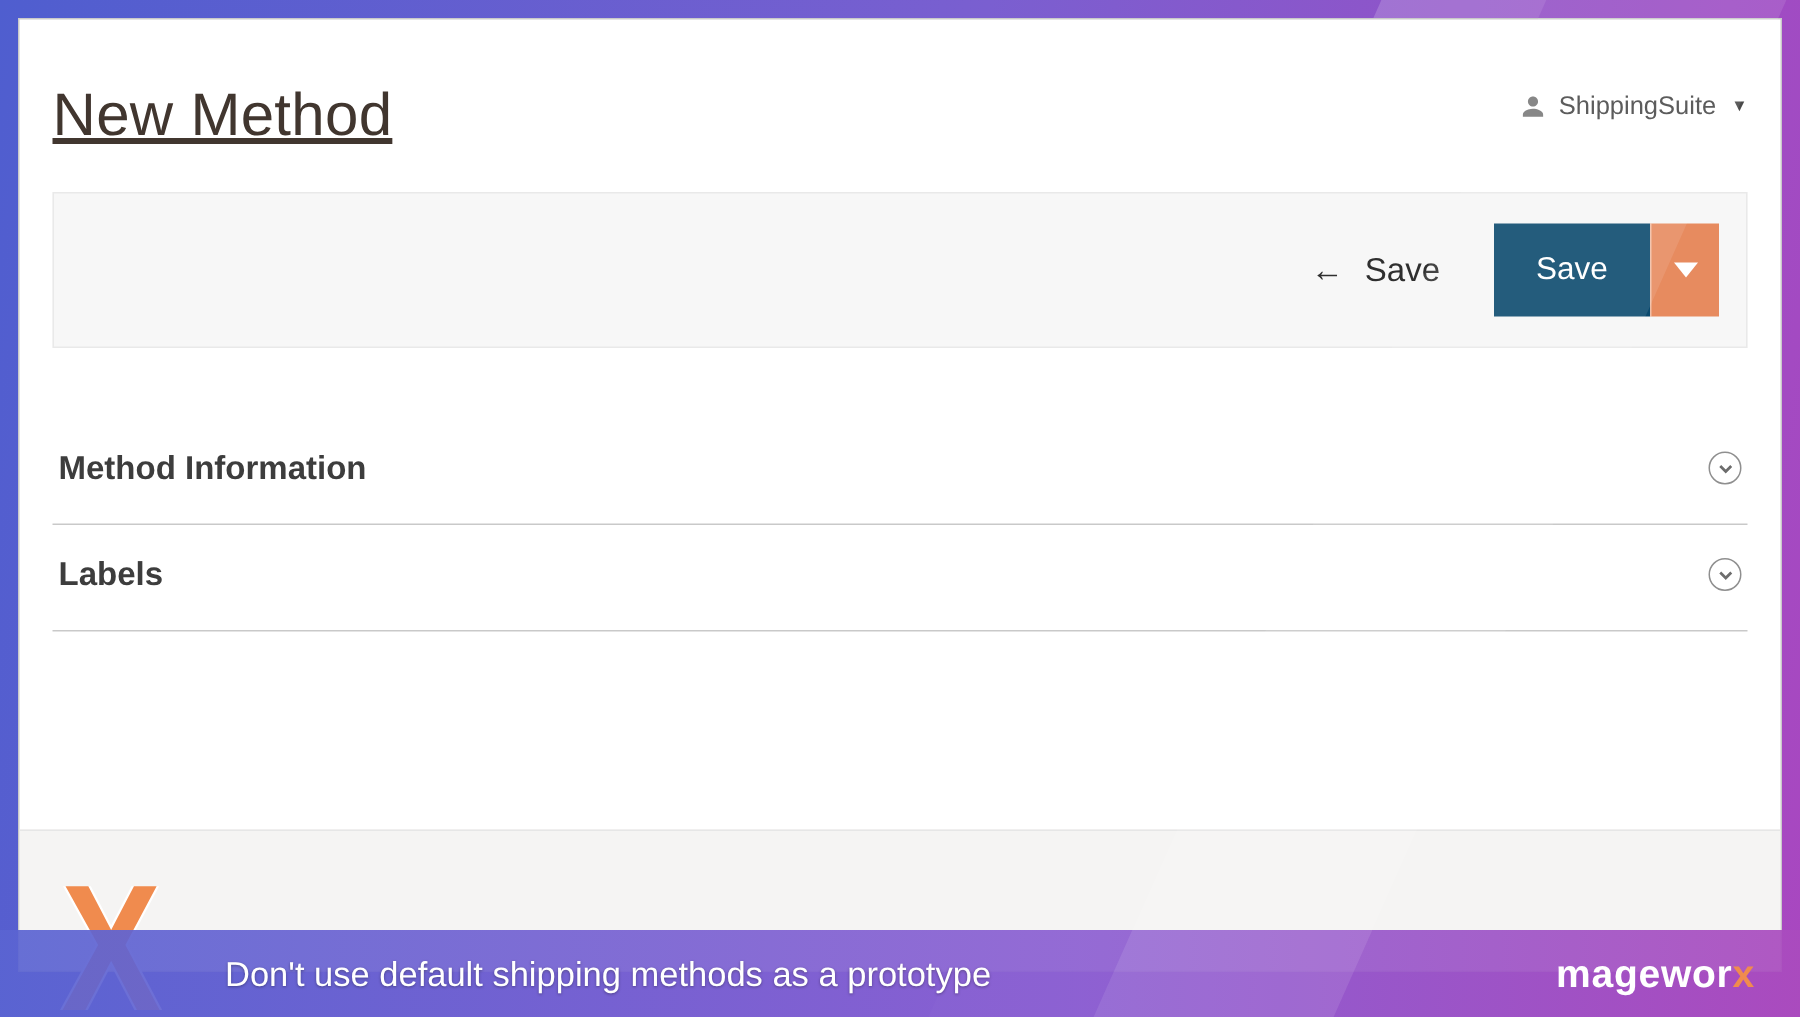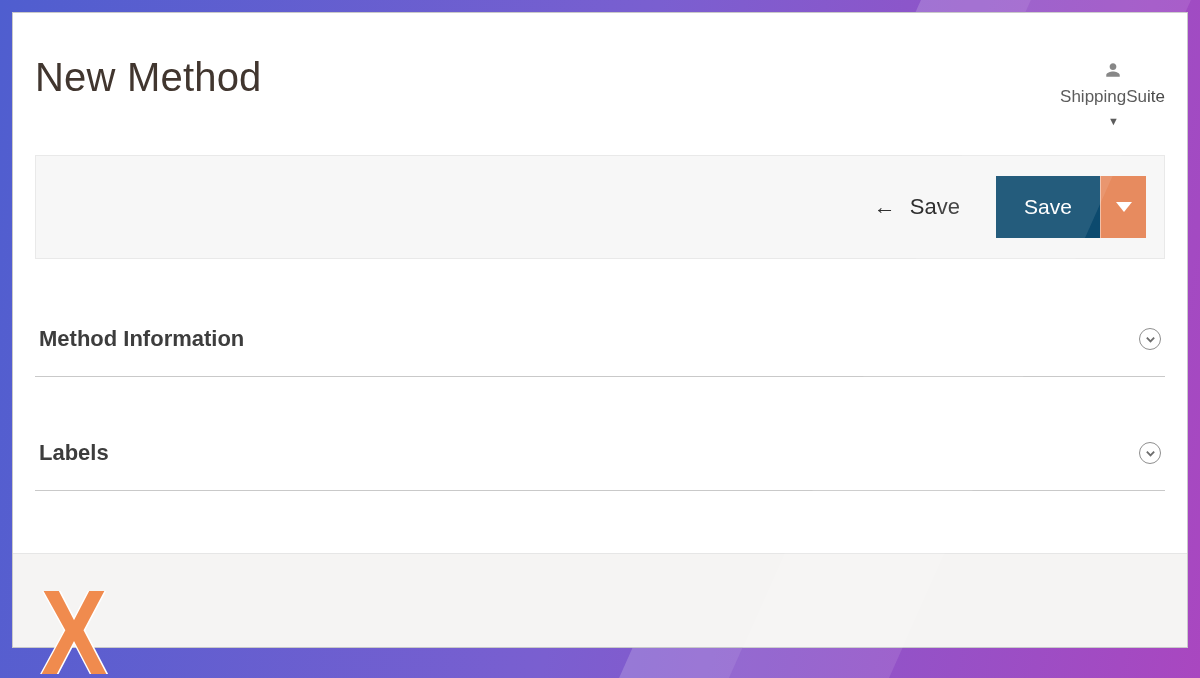--- a/index.html
+++ b/index.html
@@ -21,23 +21,23 @@
     position: absolute; left:12px; top:12px; right:12px; bottom:30px;
     background:#fff; border:1px solid #c9c9c9;
     padding: 0 22px;
     overflow:hidden;
   }
 
   .header-row {
     display:flex; align-items:flex-start; justify-content:space-between;
     padding-top: 42px;
   }
-  .page-title { font-size:40px; font-weight:400; color:#41362f; letter-spacing:.2px; }
+  .page-title { font-size:40px; font-weight:400; color:#41362f; letter-spacing:.2px;text-decoration:underline; }
 
-  .user-block { display:flex; align-items:center; gap:8px; color:#4a4a4a; font-size:17px; cursor:pointer; padding-top:6px;flex-direction:column;}
+  .user-block { display:flex; align-items:center; gap:8px; color:#4a4a4a; font-size:17px; cursor:pointer; padding-top:6px;}
   .user-icon { width:18px; height:18px; fill:#7a7a7a; }
   .caret { font-size:11px; color:#4a4a4a; margin-left:2px; }
 
   .action-bar {
     margin-top:28px;
     background:#f7f7f7;
     border:1px solid #e9e9e9;
     height:104px;
     display:flex; align-items:center; justify-content:flex-end;
     padding: 0 18px;
@@ -57,21 +57,20 @@
     border-left:1px solid rgba(255,255,255,.45); cursor:pointer;
   }
   .save-caret .tri { width:0;height:0;border-left:8px solid transparent;border-right:8px solid transparent;border-top:10px solid #fff; }
 
   .sections { margin-top:66px; }
   .section {
     border-bottom:1px solid #c9c9c9;
     padding: 20px 4px 24px 4px;
     display:flex; align-items:center; justify-content:space-between;
     cursor:pointer;
-    margin-top:43px;
   }
   .section:first-child { border-top:1px solid transparent; }
   .first-sec { padding-top:0px; }
   .section-title { font-size:22px; font-weight:600; color:#3d3d3d; }
   .chev-circle {
     width:22px;height:22px;border:1px solid #8f8f8f;border-radius:50%;
     display:flex;align-items:center;justify-content:center;
   }
   .chev-circle svg { width:11px;height:11px; stroke:#6d6d6d; fill:none; stroke-width:2;}
 
@@ -151,14 +150,20 @@
             </svg>
           </span>
       </div>
     </div>
 
     <div class="footer-area"></div>
   </div>
 
   <div class="x-mark">X</div>
 
+  <div class="banner">
+    <div class="banner-text">Don't use default shipping methods as a prototype</div>
+    <div class="brand">
+      <span>magewor</span><span class="x">x</span>
+    </div>
+  </div>
 
 </div>
 
 </body></html>

